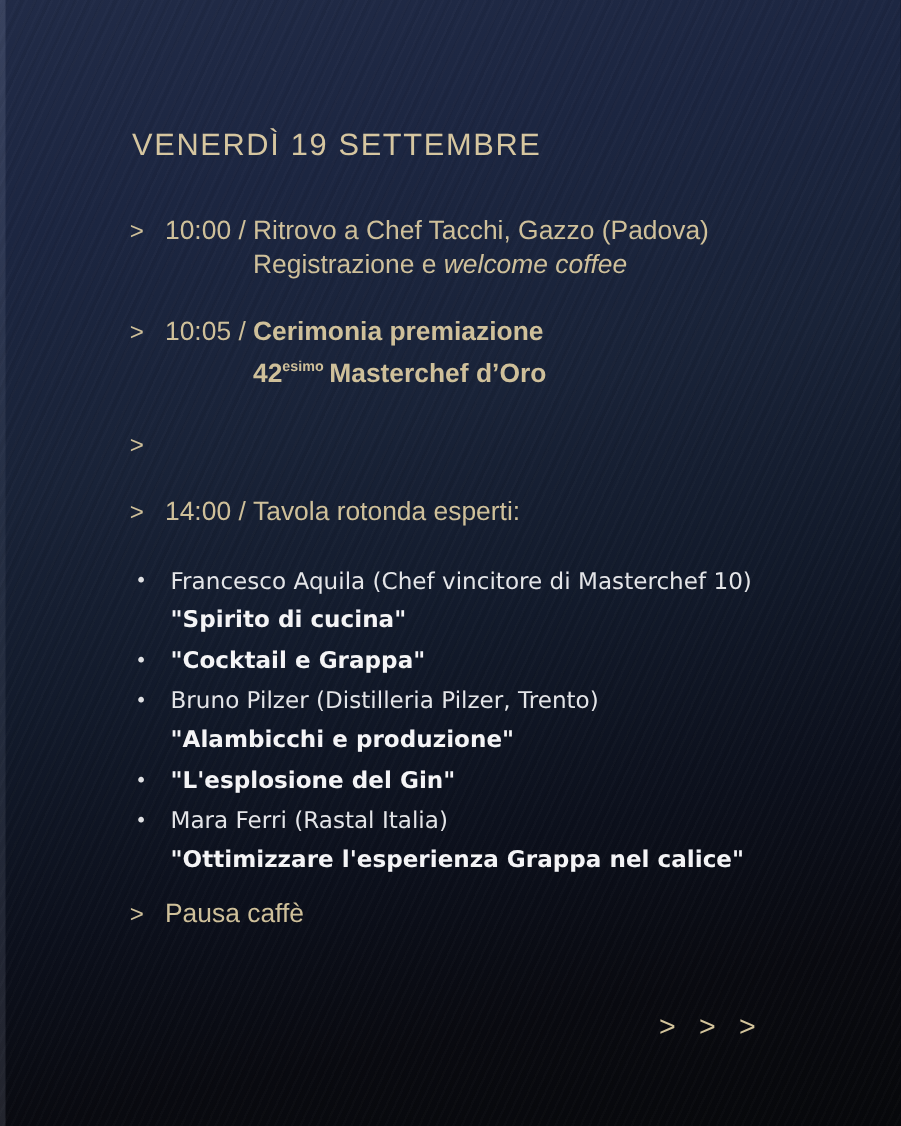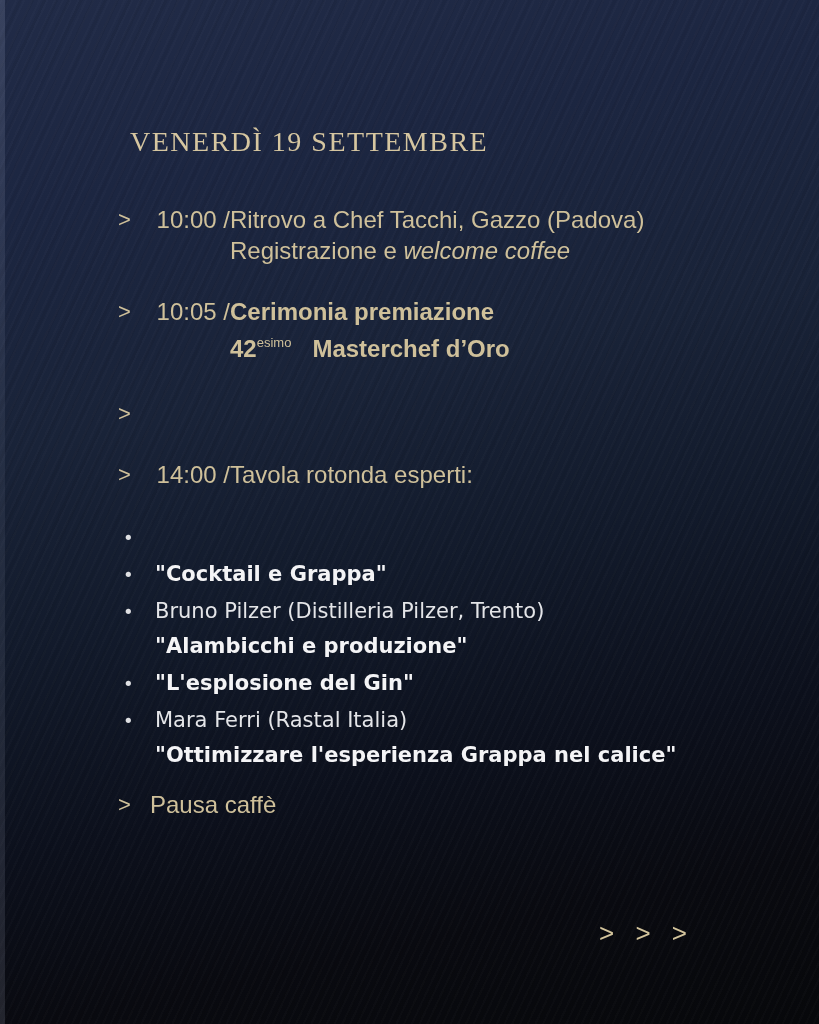--- a/index.html
+++ b/index.html
@@ -49,55 +49,53 @@
     pointer-events: none;
   }
 
   .content {
     position: relative;
     padding: 114px 60px 0 118px;
     box-sizing: border-box;
   }
 
   .title {
-    margin: 12px;
+    margin: 2px;
     font-size: 28px;
     font-weight: 400;
     letter-spacing: 1.5px;
     color: #d6c6a0;
-    font-family: Liberation Serif, serif;
   }
 
   
   .schedule { margin-top: 46px; }
   .sched-item {
     display: flex;
     color: #cfc09a;
     font-size: 24px;
     line-height: 31px;
     margin-bottom: 30px;
   }
   .sched-item.gap-lg { margin-bottom: 34px; }
   .marker {
     flex: 0 0 32px;
     font-size: 22px;
   }
   .time {
     display: inline-block;
     width: 80px;
-    text-align: right;
   }
   .line2 { padding-left: 80px; }
   .bold { font-weight: 700; }
   .italic { font-style: italic; }
   .ordinal-sup {
     font-size: 13px;
-    font-weight: 400;
+    font-weight: 700;
     vertical-align: 10px;
-    margin-right: 21px;
+    margin-right: 5px;
   }
 
   
   .speakers {
     margin-top: 30px;
     font-family: "DejaVu Sans", sans-serif;
   }
   .speaker {
     display: flex;
     font-size: 21px;
@@ -170,20 +168,24 @@
           <div><span class="time">14:00 /</span><span>Tavola rotonda esperti:</span></div>
         </div>
       </div>
 
     </div>
 
     <div class="speakers">
 
       <div class="speaker">
         <span class="bullet">•</span>
+        <div>
+          <div class="speaker-name">Francesco Aquila (Chef vincitore di Masterchef 10)</div>
+          <div class="speaker-talk">"Spirito di cucina"</div>
+        </div>
       </div>
 
       <div class="speaker">
         <span class="bullet">•</span>
         <div>
           <div class="speaker-talk">"Cocktail e Grappa"</div>
         </div>
       </div>
 
       <div class="speaker">

